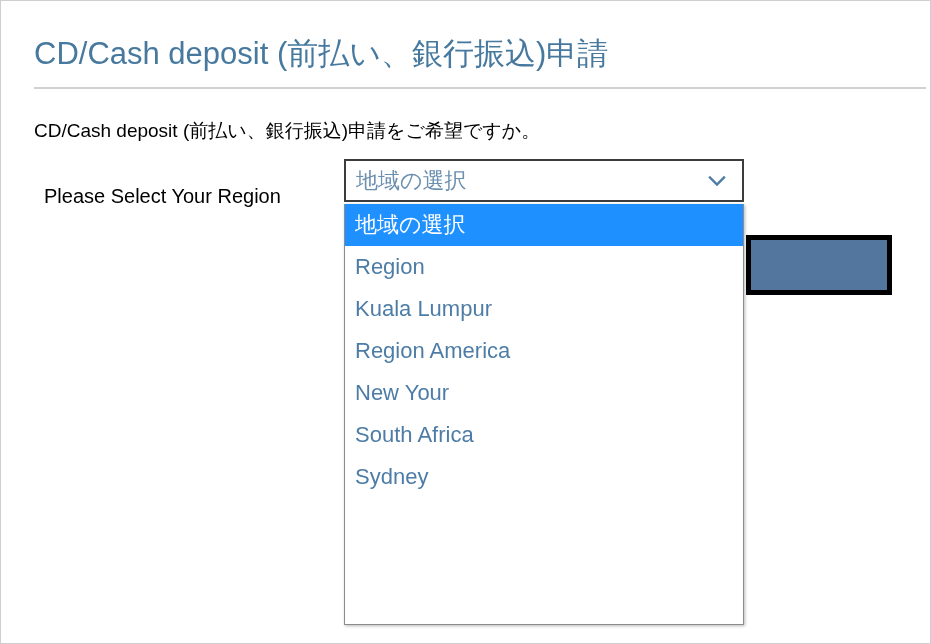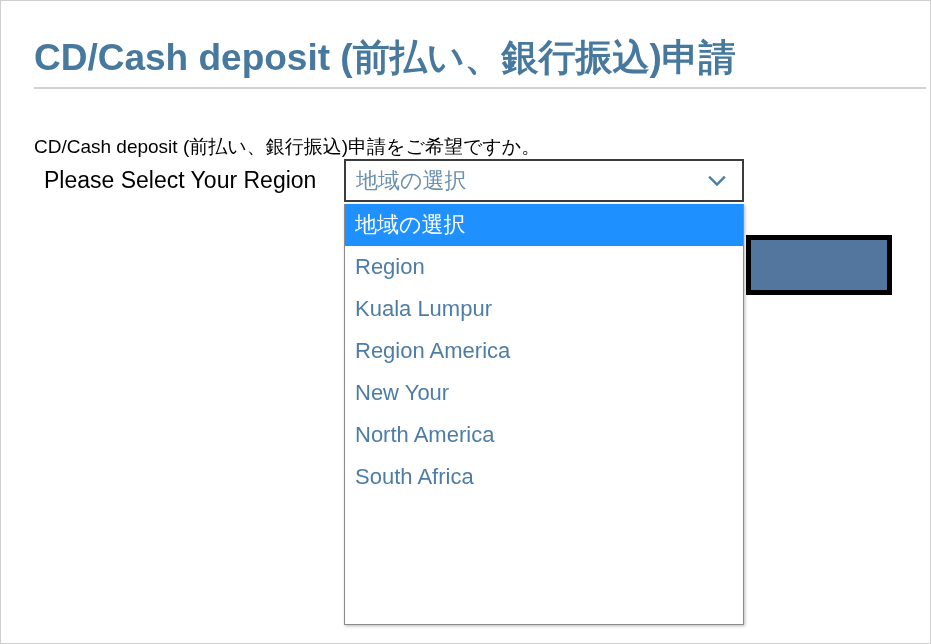--- a/index.html
+++ b/index.html
@@ -19,52 +19,52 @@
     background: #ffffff;
     border: 1px solid #cfcfcf;
     overflow: hidden;
   }
 
   
   .page-title {
     position: absolute;
     left: 33px;
     top: 10px;
-    font-size: 37px;
+    font-size: 31px;
     line-height: 44px;
     color: #47799f;
-    font-weight: 700;
+    font-weight: 400;
     white-space: nowrap;
     letter-spacing: 0px;
   }
   .title-divider {
     position: absolute;
     left: 33px;
     top: 86px;
     width: 892px;
     height: 2px;
     background: #d2d2d2;
   }
 
   
   .intro-text {
     position: absolute;
     left: 33px;
-    top: 112px;
+    top: 96px;
     font-size: 19px;
     line-height: 30px;
     color: #000000;
     white-space: nowrap;
   }
 
   .region-label {
     position: absolute;
     left: 43px;
-    top: 165px;
-    font-size: 23px;
+    top: 181px;
+    font-size: 20px;
     line-height: 28px;
     color: #000000;
     white-space: nowrap;
   }
 
   
   .submit-button {
     position: absolute;
     left: 745px;
     top: 234px;
@@ -170,17 +170,17 @@
       </span>
     </div>
   </div>
 
   <ul class="dropdown-list" id="dropdown-list">
       <li class="dropdown-item selected">地域の選択</li>
       <li class="dropdown-item">Region</li>
       <li class="dropdown-item">Kuala Lumpur</li>
       <li class="dropdown-item">Region America</li>
       <li class="dropdown-item">New Your</li>
-      <li class="dropdown-item">North America</li>
       <li class="dropdown-item">South Africa</li>
+      <li class="dropdown-item">Sydney</li>
     </ul>
 
 </div>
 
 </body></html>

